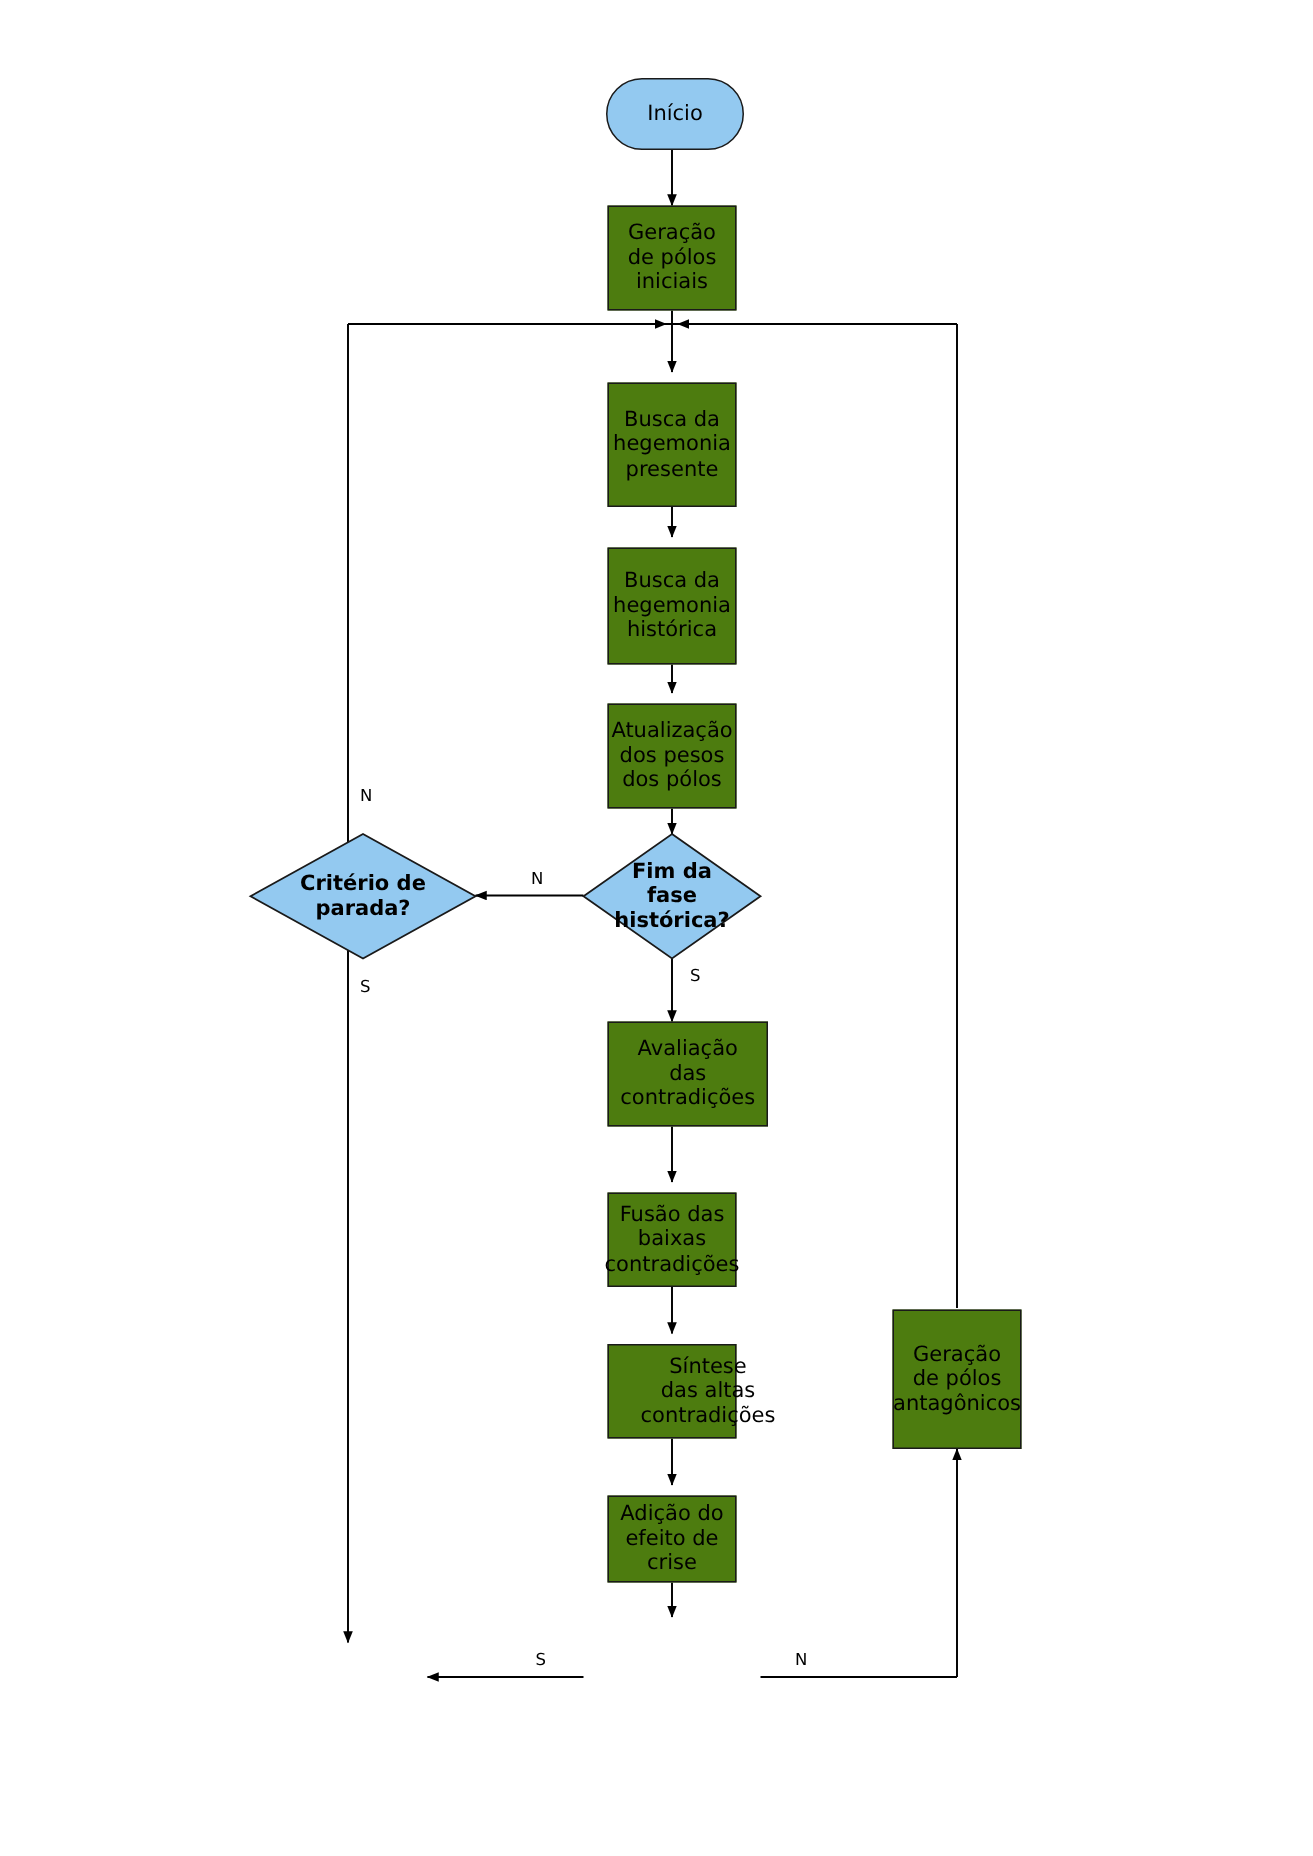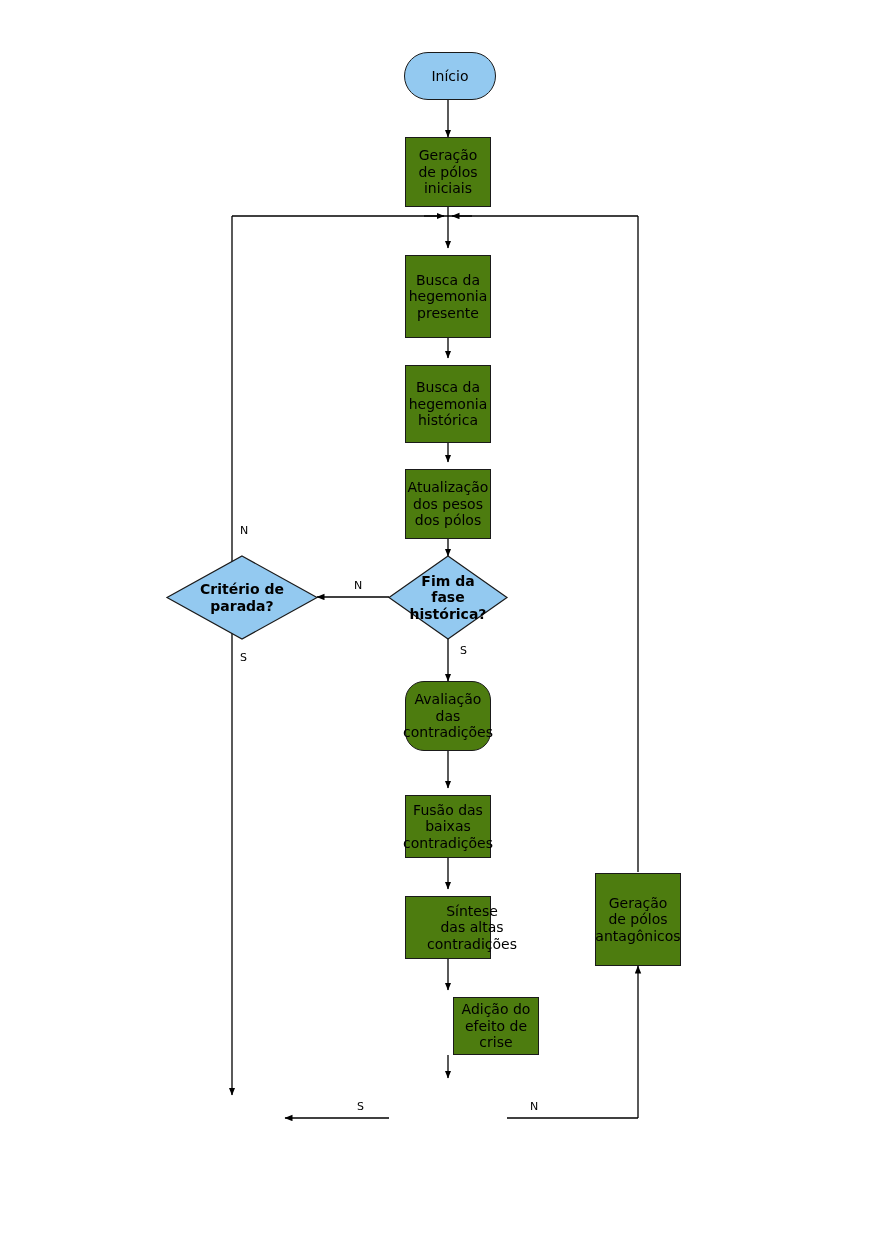--- a/index.html
+++ b/index.html
@@ -175,39 +175,39 @@
   </div>
 
   <div class="dec-wrap" style="left:167px; top:556px; width:150px; height:83px;">
     <svg width="150" height="83" viewBox="0 0 150 83" xmlns="http://www.w3.org/2000/svg">
       <polygon points="75,0 150,41.5 75,83 0,41.5" fill="#93c9f0" stroke="#1a1a1a" stroke-width="1.2"></polygon>
     </svg>
     <div class="dec-label">Critério de
 parada?</div>
   </div>
 
-  <div class="node proc" style="left:405px; top:681px; width:86px; height:70px;border-radius:19px;">
+  <div class="node proc" style="left:405px; top:681px; width:107px; height:70px;">
     <span class="label">Avaliação
 das
 contradições</span>
   </div>
 
   <div class="node proc" style="left:405px; top:795px; width:86px; height:63px;">
     <span class="label">Fusão das
 baixas
 contradições</span>
   </div>
 
   <div class="node proc" style="left:405px; top:896px; width:86px; height:63px;padding-left:48px;">
     <span class="label">Síntese
 das altas
 contradições</span>
   </div>
 
-  <div class="node proc" style="left:405px; top:997px; width:86px; height:58px;margin-left:48px;">
+  <div class="node proc" style="left:405px; top:997px; width:86px; height:58px;">
     <span class="label">Adição do
 efeito de
 crise</span>
   </div>
 
 
   <div class="node proc" style="left:595px; top:873px; width:86px; height:93px;">
     <span class="label">Geração
 de pólos
 antagônicos</span>

